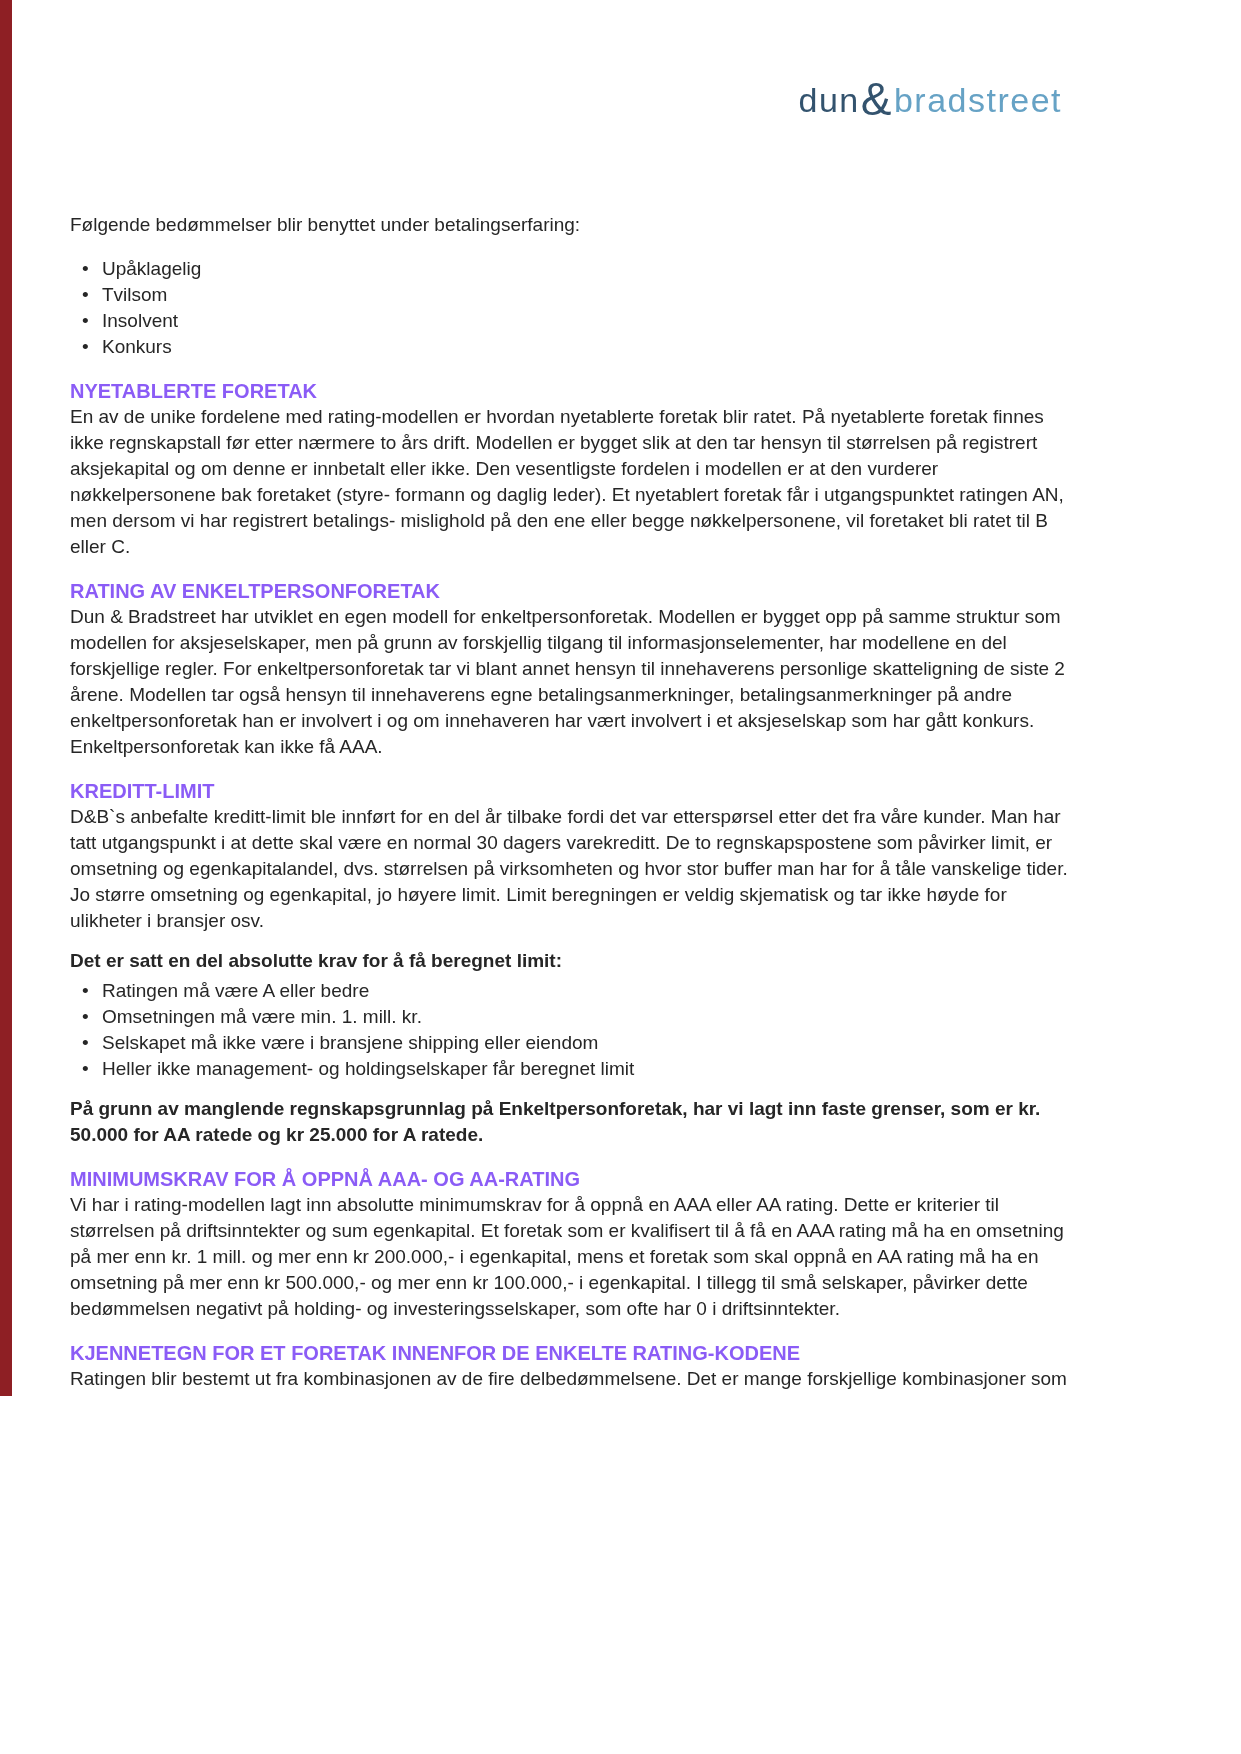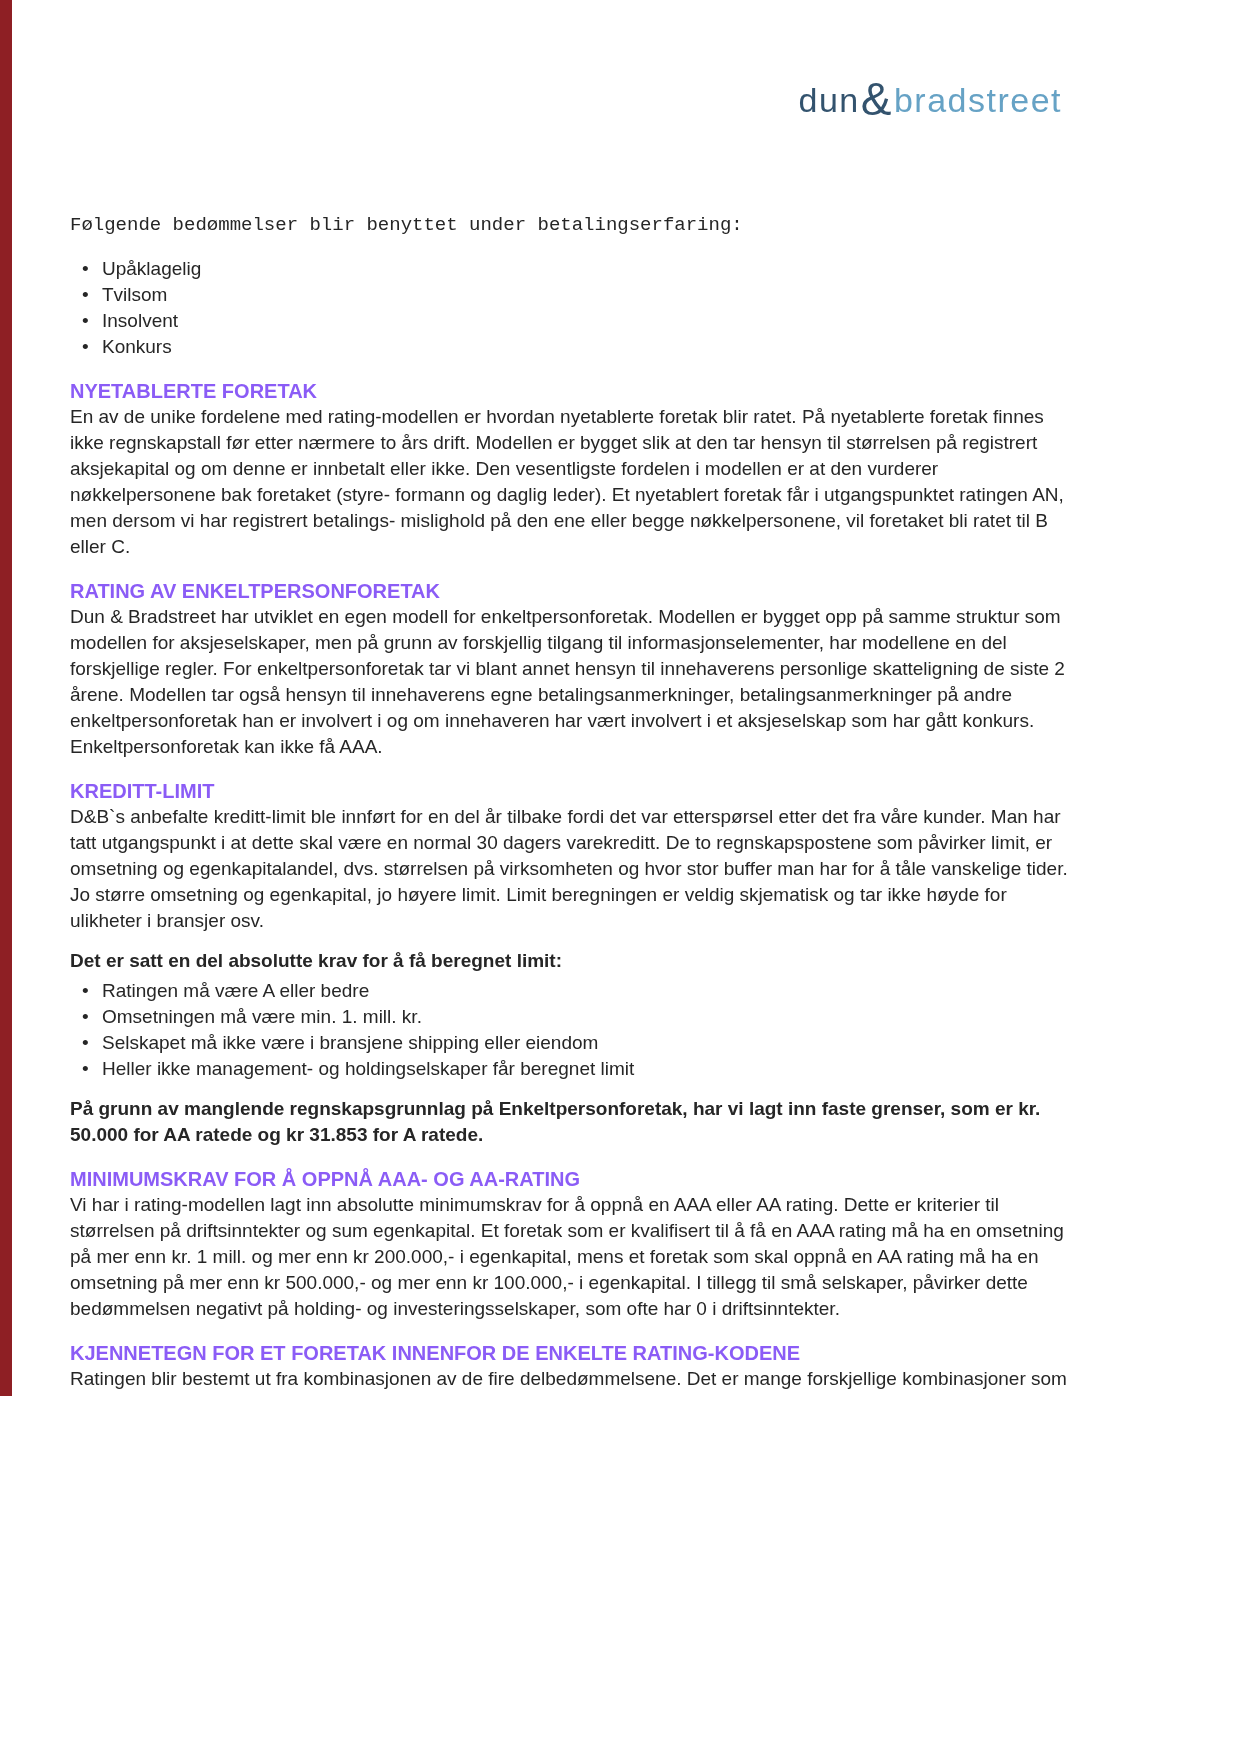--- a/index.html
+++ b/index.html
@@ -38,21 +38,21 @@
   }
   .logo .bradstreet{color:#66a2c5;font-weight:400;}
   .content{
     position:absolute;
     left:70px;
     top:212px;
     width:1000px;
     font-size:19px;
     line-height:26px;
   }
-  .lead{margin:0 0 18px 0;font-family:Liberation Mono, monospace;}
+  .lead{margin:0 0 18px 0;}
   ul.bullets{
     list-style:none;
     margin:4px;
     padding:0;
   }
   ul.bullets li{
     position:relative;
     padding-left:28px;
     line-height:26px;
   }
@@ -114,21 +114,21 @@
     <p class="body-par">D&amp;B`s anbefalte kreditt-limit ble innført for en del år tilbake fordi det var etterspørsel etter det fra våre kunder. Man har tatt utgangspunkt i at dette skal være en normal 30 dagers varekreditt. De to regnskapspostene som påvirker limit, er omsetning og egenkapitalandel, dvs. størrelsen på virksomheten og hvor stor buffer man har for å tåle vanskelige tider. Jo større omsetning og egenkapital, jo høyere limit. Limit beregningen er veldig skjematisk og tar ikke høyde for ulikheter i bransjer osv.</p>
 
     <p class="sub-par">Det er satt en del absolutte krav for å få beregnet limit:</p>
     <ul class="bullets">
       <li>Ratingen må være A eller bedre</li>
       <li>Omsetningen må være min. 1. mill. kr.</li>
       <li>Selskapet må ikke være i bransjene shipping eller eiendom</li>
       <li>Heller ikke management- og holdingselskaper får beregnet limit</li>
     </ul>
 
-    <p class="sub-par">På grunn av manglende regnskapsgrunnlag på Enkeltpersonforetak, har vi lagt inn faste grenser, som er kr. 50.000 for AA ratede og kr 31.853 for A ratede.</p>
+    <p class="sub-par">På grunn av manglende regnskapsgrunnlag på Enkeltpersonforetak, har vi lagt inn faste grenser, som er kr. 50.000 for AA ratede og kr 25.000 for A ratede.</p>
 
     <h2 class="sec-heading">MINIMUMSKRAV FOR Å OPPNÅ AAA- OG AA-RATING</h2>
     <p class="body-par">Vi har i rating-modellen lagt inn absolutte minimumskrav for å oppnå en AAA eller AA rating. Dette er kriterier til størrelsen på driftsinntekter og sum egenkapital. Et foretak som er kvalifisert til å få en AAA rating må ha en omsetning på mer enn kr. 1 mill. og mer enn kr 200.000,- i egenkapital, mens et foretak som skal oppnå en AA rating må ha en omsetning på mer enn kr 500.000,- og mer enn kr 100.000,- i egenkapital. I tillegg til små selskaper, påvirker dette bedømmelsen negativt på holding- og investeringsselskaper, som ofte har 0 i driftsinntekter.</p>
 
     <h2 class="sec-heading">KJENNETEGN FOR ET FORETAK INNENFOR DE ENKELTE RATING-KODENE</h2>
     <p class="body-par">Ratingen blir bestemt ut fra kombinasjonen av de fire delbedømmelsene. Det er mange forskjellige kombinasjoner som fører til den enkelte rating-koden. Under har vi forsøkt å gi en kort beskrivelse av hvordan et gjennomsnittsforetak med de enkelte rating-kodene kan se ut.</p>
 
   </div>
 
   <div class="footer">4. Ratingfordeling og konkursrisiko - Side 8</div>

